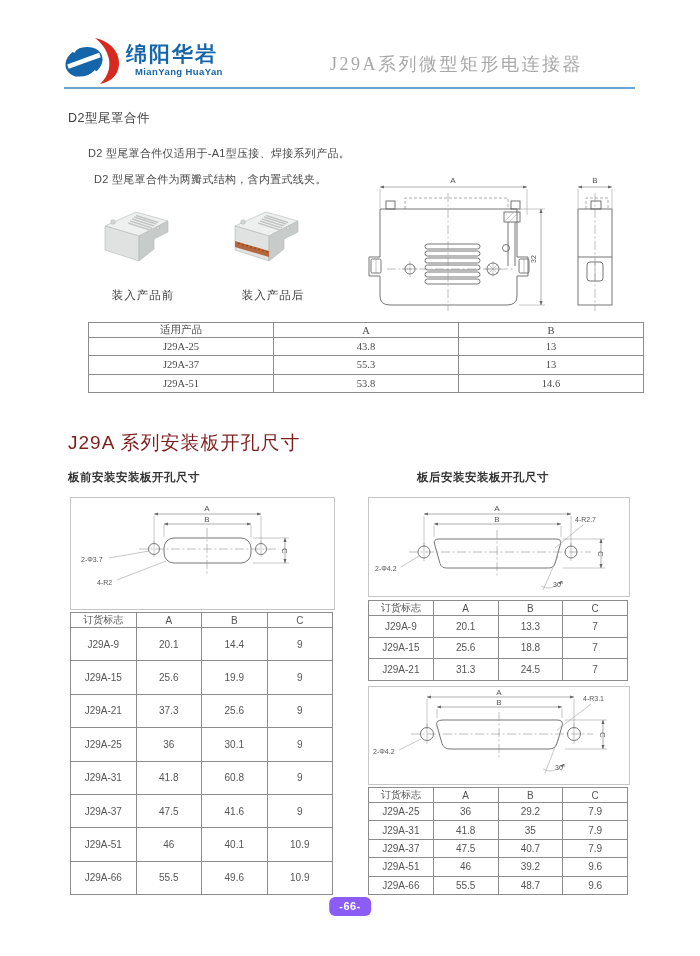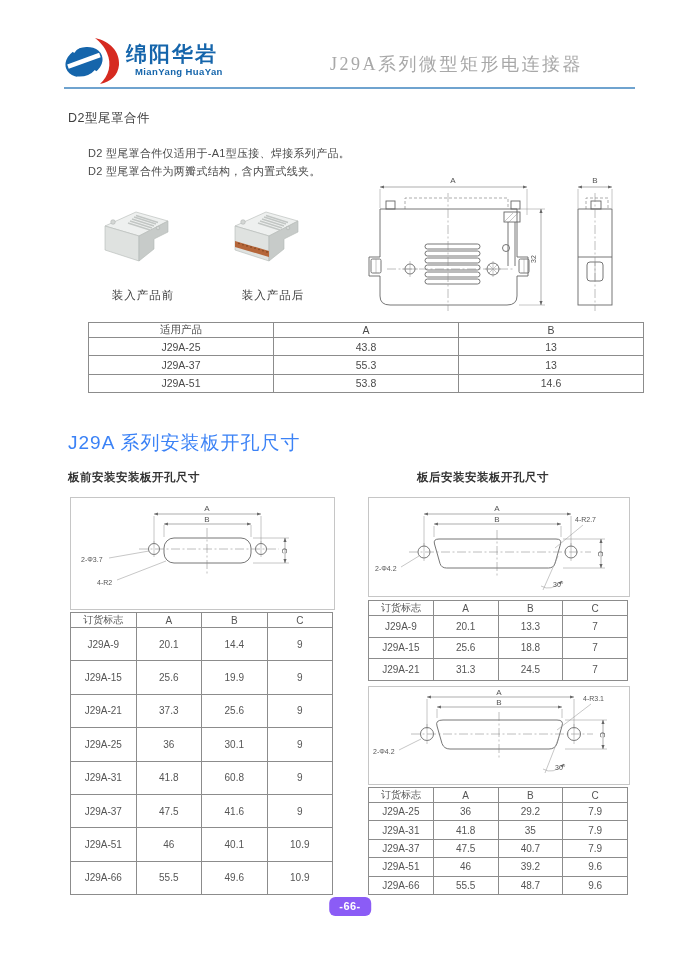--- a/index.html
+++ b/index.html
@@ -11,41 +11,41 @@
   .company-cn{left:126px;top:40px;font-size:21px;font-weight:bold;color:#1565ab;letter-spacing:2px;}
   .company-en{left:127px;top:66px;font-size:9.5px;font-weight:bold;color:#1565ab;letter-spacing:0.4px;padding-left:8px;}
   .doc-title{left:330px;top:52px;width:305px;
              font-family:"Liberation Serif","DejaVu Serif",serif;
              font-size:18px;color:#a8a8a8;letter-spacing:2.5px;}
   .header-rule{left:64px;top:87px;width:571px;height:2px;background:#6fa3cf;}
 
   
   .d2-heading{left:68px;top:110px;font-size:12.5px;color:#404040;letter-spacing:0.5px;}
   .d2-line{left:88px;font-size:11px;color:#4a4a4a;letter-spacing:0.3px;}
-  .d2-line1{top:146px;} .d2-line2{top:164px;}
+  .d2-line1{top:146px;} .d2-line2{top:172px;margin-left:6px;}
   .img-caption{font-size:11.5px;color:#3d3d3d;top:288px;letter-spacing:1px;}
   .cap-before{left:103px;width:80px;text-align:center;}
   .cap-after{left:233px;width:80px;text-align:center;}
 
   
   .dbox{border:1px solid #c6c6c6;background:#fff;}
   .box-front{left:70px;top:497px;width:263px;height:111px;}
   .box-rear1{left:368px;top:497px;width:260px;height:98px;}
   .box-rear2{left:368px;top:686px;width:260px;height:97px;}
 
   
-  .mounting-title{left:68px;top:430px;font-size:19px;color:#3b82f6;font-weight:500;letter-spacing:1px;}
+  .mounting-title{left:68px;top:430px;font-size:19px;color:#7f1d1d;font-weight:500;letter-spacing:1px;}
   .subtitle{font-size:11.5px;font-weight:bold;color:#333;top:470px;letter-spacing:0.5px;}
   .sub-front{left:68px;} .sub-rear{left:377px;margin-left:40px;}
 
   
   .dtable table{width:100%;height:100%;border-collapse:collapse;table-layout:fixed;}
   .dtable th,.dtable td{border:1px solid #8c8c8c;font-size:10.5px;font-weight:normal;
                         color:#4a4a4a;text-align:center;padding:0;vertical-align:middle;}
-  .tbl-d2{left:88px;top:322px;width:556px;height:71px;}
+  .tbl-d2{left:88px;top:322px;width:556px;height:71px;font-family:Liberation Serif, serif;}
   .tbl-front{left:70px;top:612px;width:263px;height:283px;}
   .tbl-front th,.tbl-front td{font-size:10px;color:#555;}
   .tbl-rear1{left:368px;top:600px;width:260px;height:81px;}
   .tbl-rear2{left:368px;top:787px;width:260px;height:108px;}
   .tbl-rear1 th,.tbl-rear1 td,.tbl-rear2 th,.tbl-rear2 td{font-size:10px;color:#555;}
 
   
   svg .ln{stroke:#666;stroke-width:0.9;fill:none;}
   svg .thin{stroke:#999;stroke-width:0.55;fill:none;}
   svg .dim{stroke:#777;stroke-width:0.6;fill:none;}

